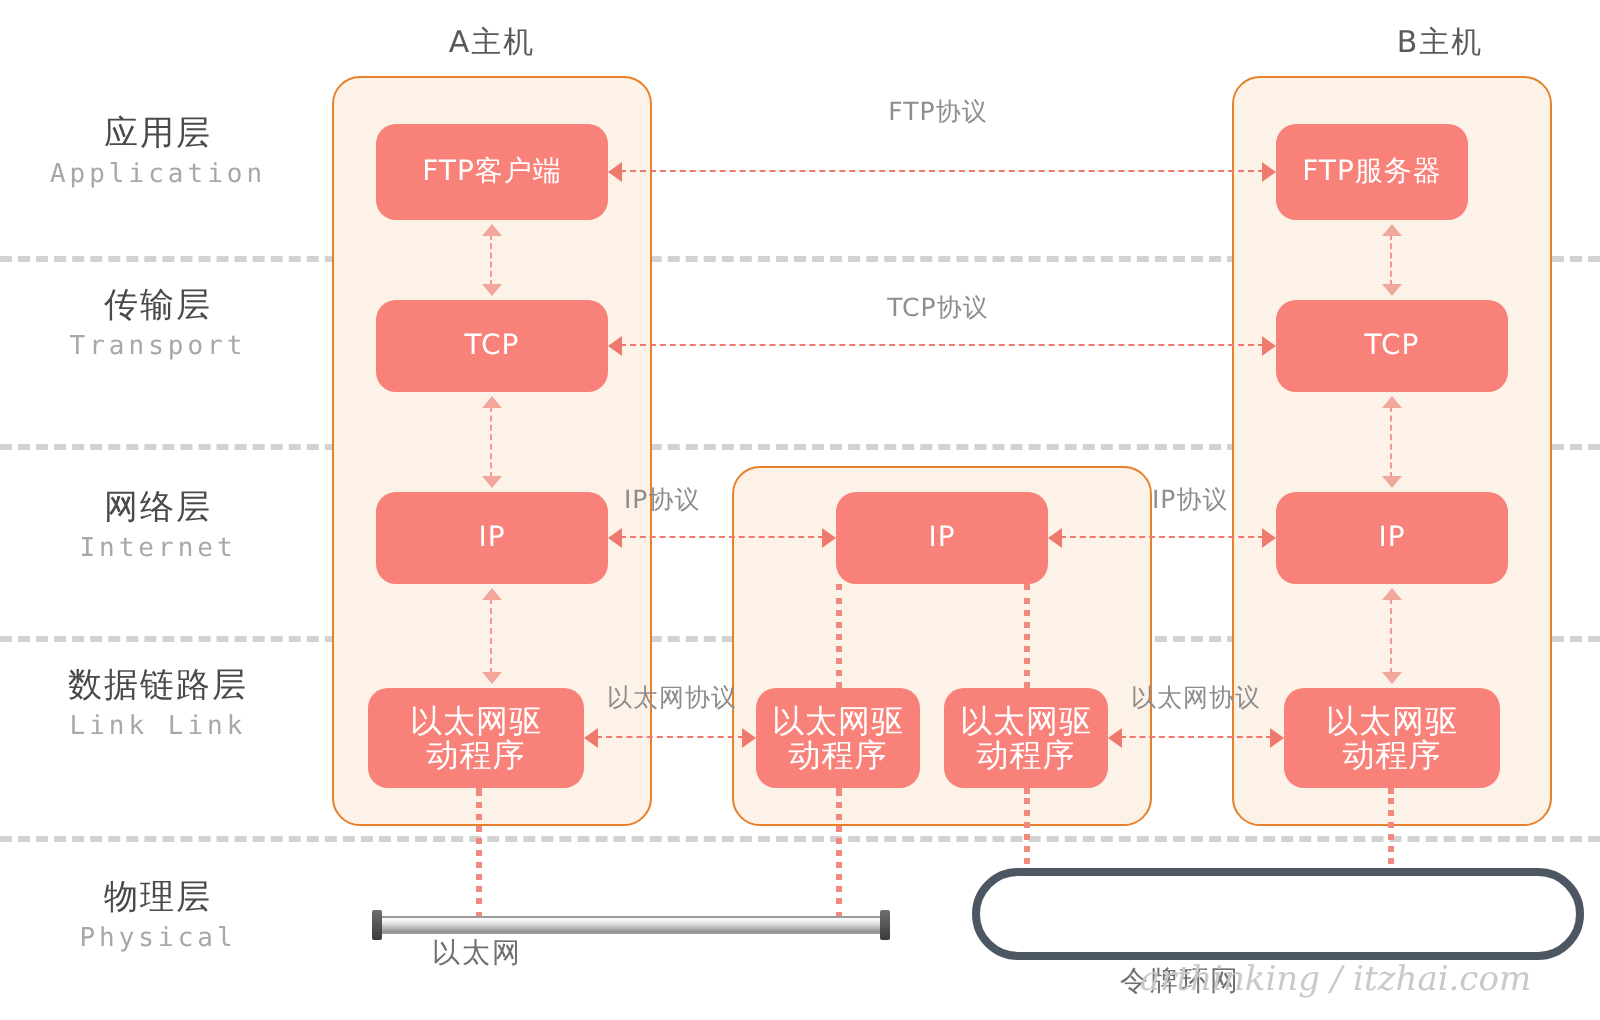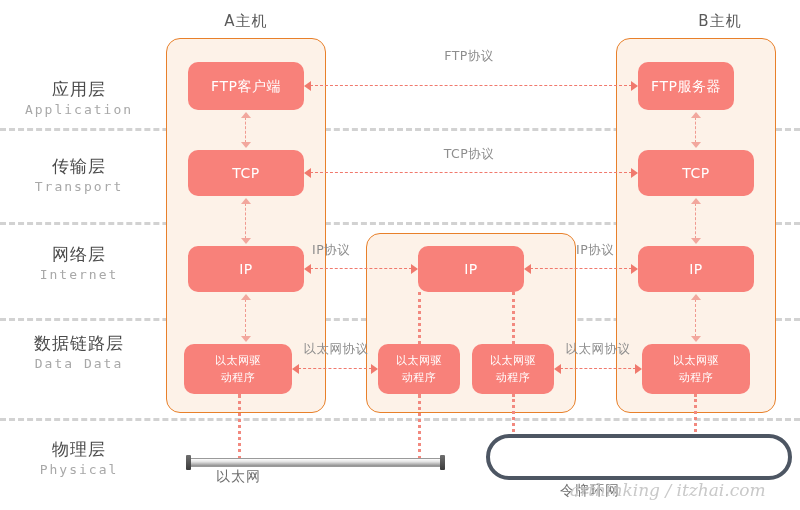--- a/index.html
+++ b/index.html
@@ -51,21 +51,21 @@
     border-radius:10px;
     color:#ffffff;
     display:flex;align-items:center;justify-content:center;
     text-align:center;
     font-size:14px;line-height:18px;
     letter-spacing:0.5px;
     box-sizing:border-box;
     font-family:"DejaVu Sans","Liberation Sans",sans-serif;
     padding:2px;
   }
-  .node.two-line{font-size:11px;line-height:17px;}
+  .node.two-line{font-size:16px;line-height:17px;}
 
   
   .varrow{position:absolute;width:12px;}
   .varrow .shaft{
     position:absolute;left:5px;top:5px;bottom:5px;width:0;
     border-left:1.6px dashed #f09a90;
   }
   .varrow .tipup,.varrow .tipdn{
     position:absolute;left:1px;width:0;height:0;
     border-left:5px solid transparent;border-right:5px solid transparent;
@@ -138,35 +138,35 @@
 </head>
 <body>
 
 <div class="stage">
 
   <div class="sep" style="top:128px;"></div>
   <div class="sep" style="top:222px;"></div>
   <div class="sep" style="top:318px;"></div>
   <div class="sep" style="top:418px;"></div>
 
-  <div class="layer-label" style="top:78px;">
+  <div class="layer-label" style="top:56px;">
     <div class="cn">应用层</div>
     <div class="en">Application</div>
   </div>
-  <div class="layer-label" style="top:155px;">
+  <div class="layer-label" style="top:142px;">
     <div class="cn">传输层</div>
     <div class="en">Transport</div>
   </div>
   <div class="layer-label" style="top:243px;">
     <div class="cn">网络层</div>
     <div class="en">Internet</div>
   </div>
   <div class="layer-label" style="top:332px;">
     <div class="cn">数据链路层</div>
-    <div class="en">Data Data</div>
+    <div class="en">Link Link</div>
   </div>
   <div class="layer-label" style="top:438px;">
     <div class="cn">物理层</div>
     <div class="en">Physical</div>
   </div>
 
   <div class="container-title" style="left:166px;top:12px;width:160px;">A主机</div>
   <div class="container-title" style="left:640px;top:12px;width:160px;">B主机</div>
 
   <div class="container-box" style="left:166px;top:38px;width:160px;height:375px;"></div>

